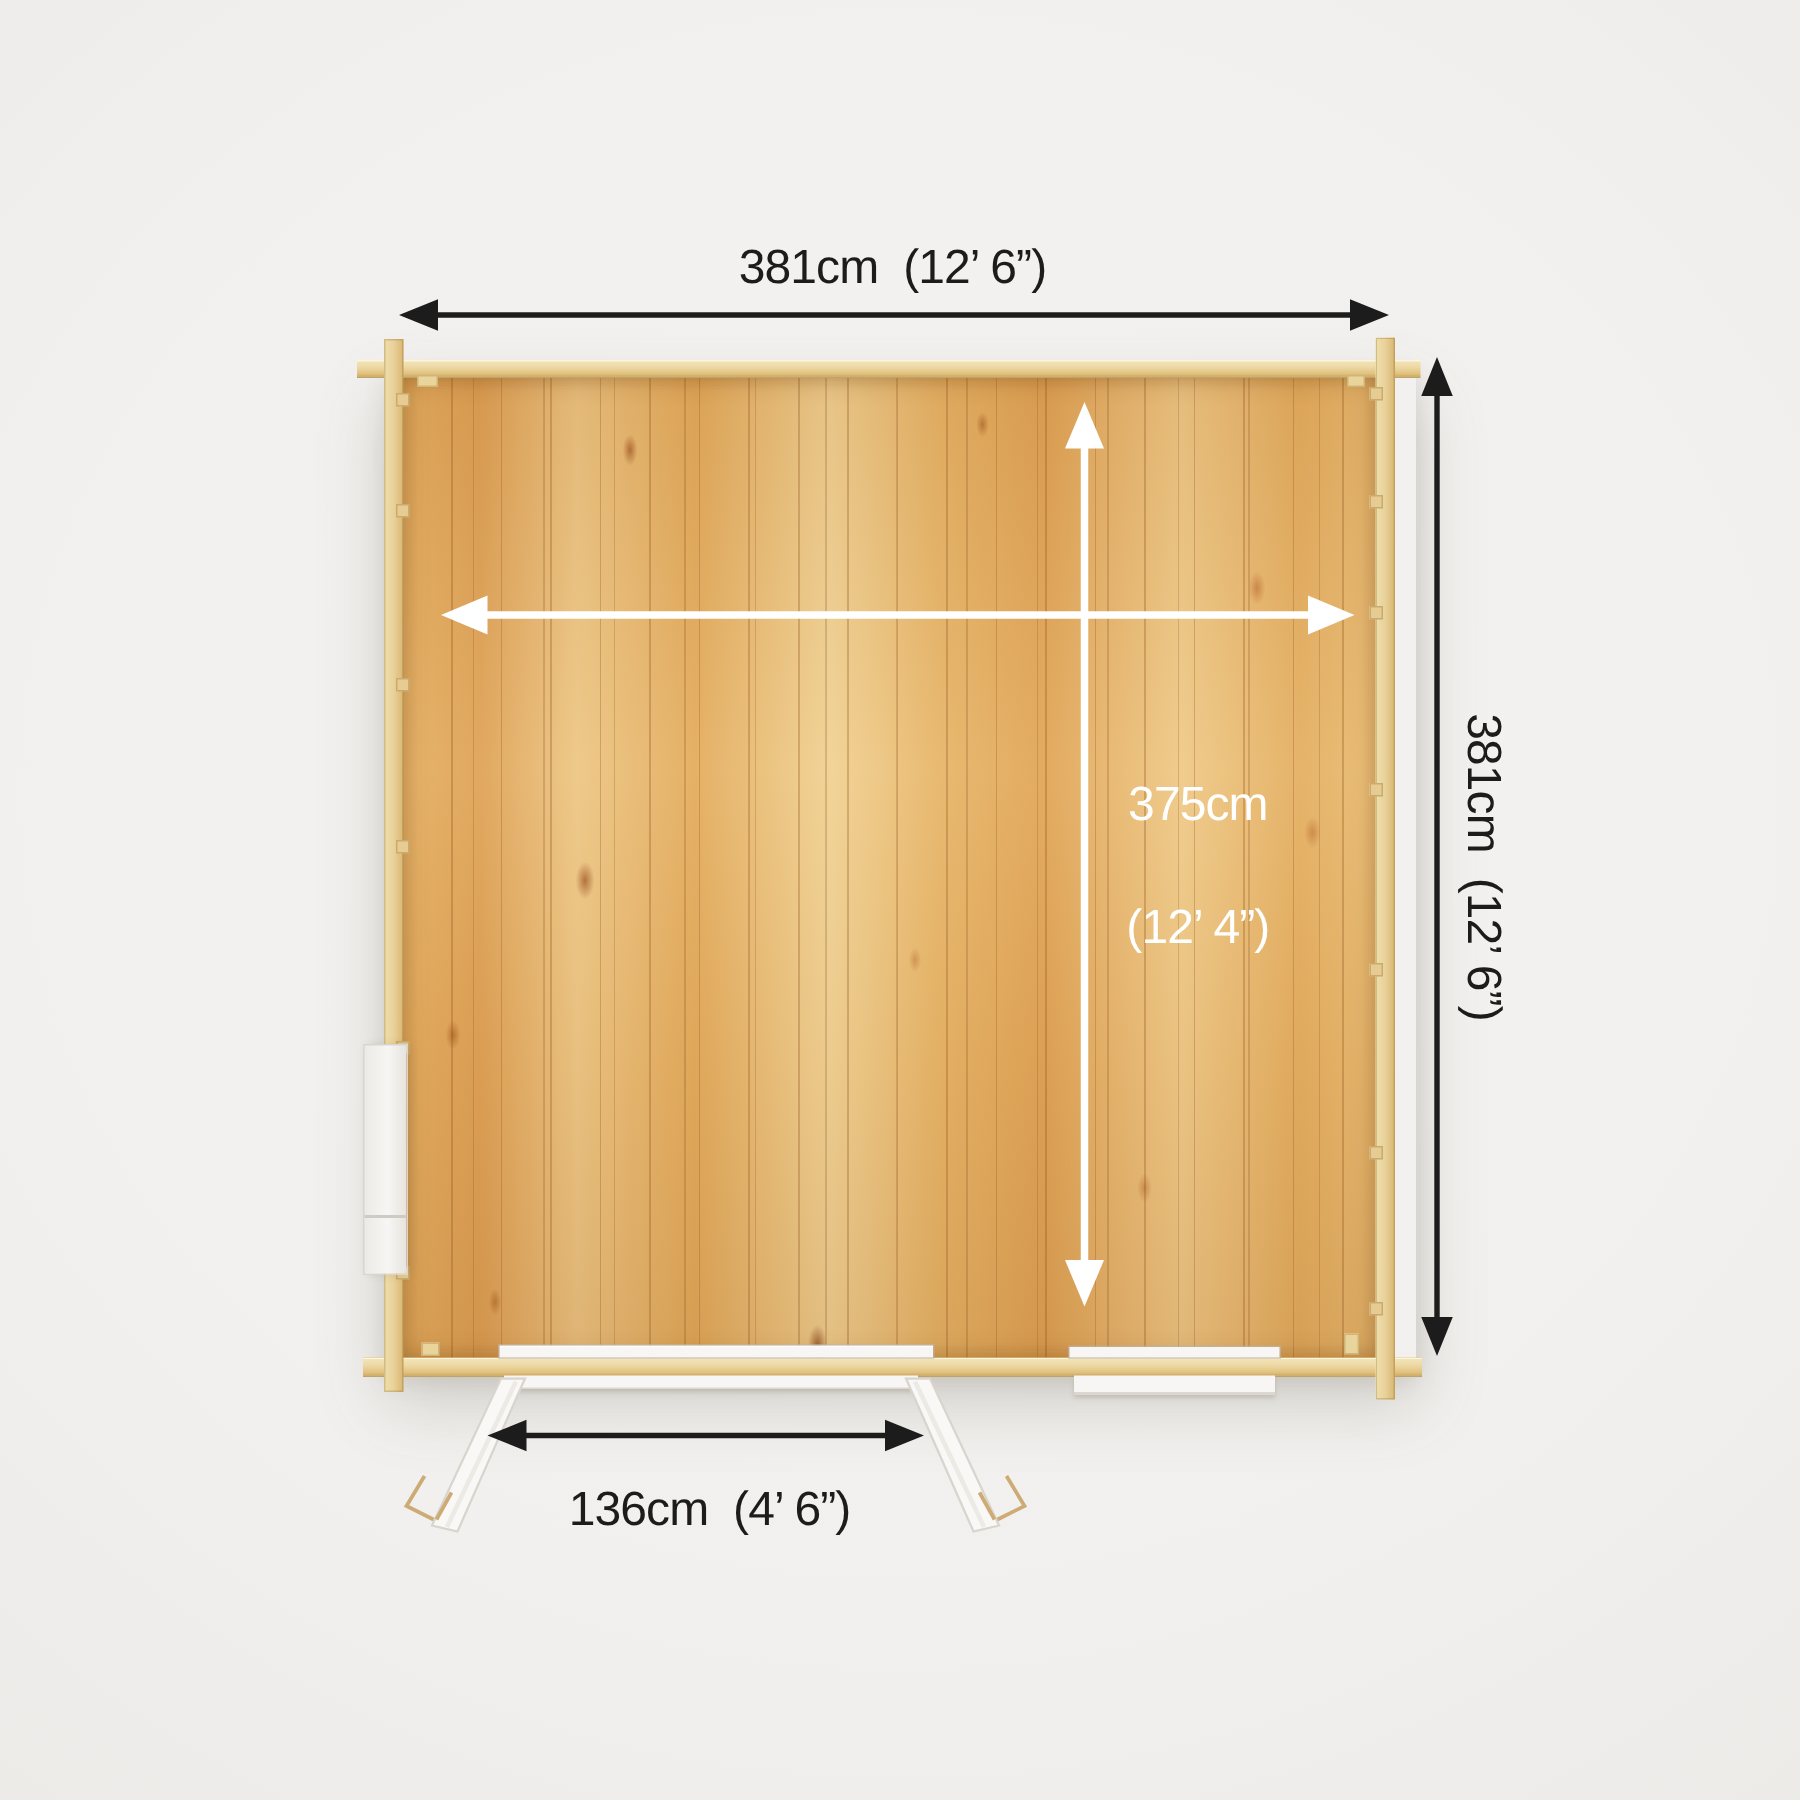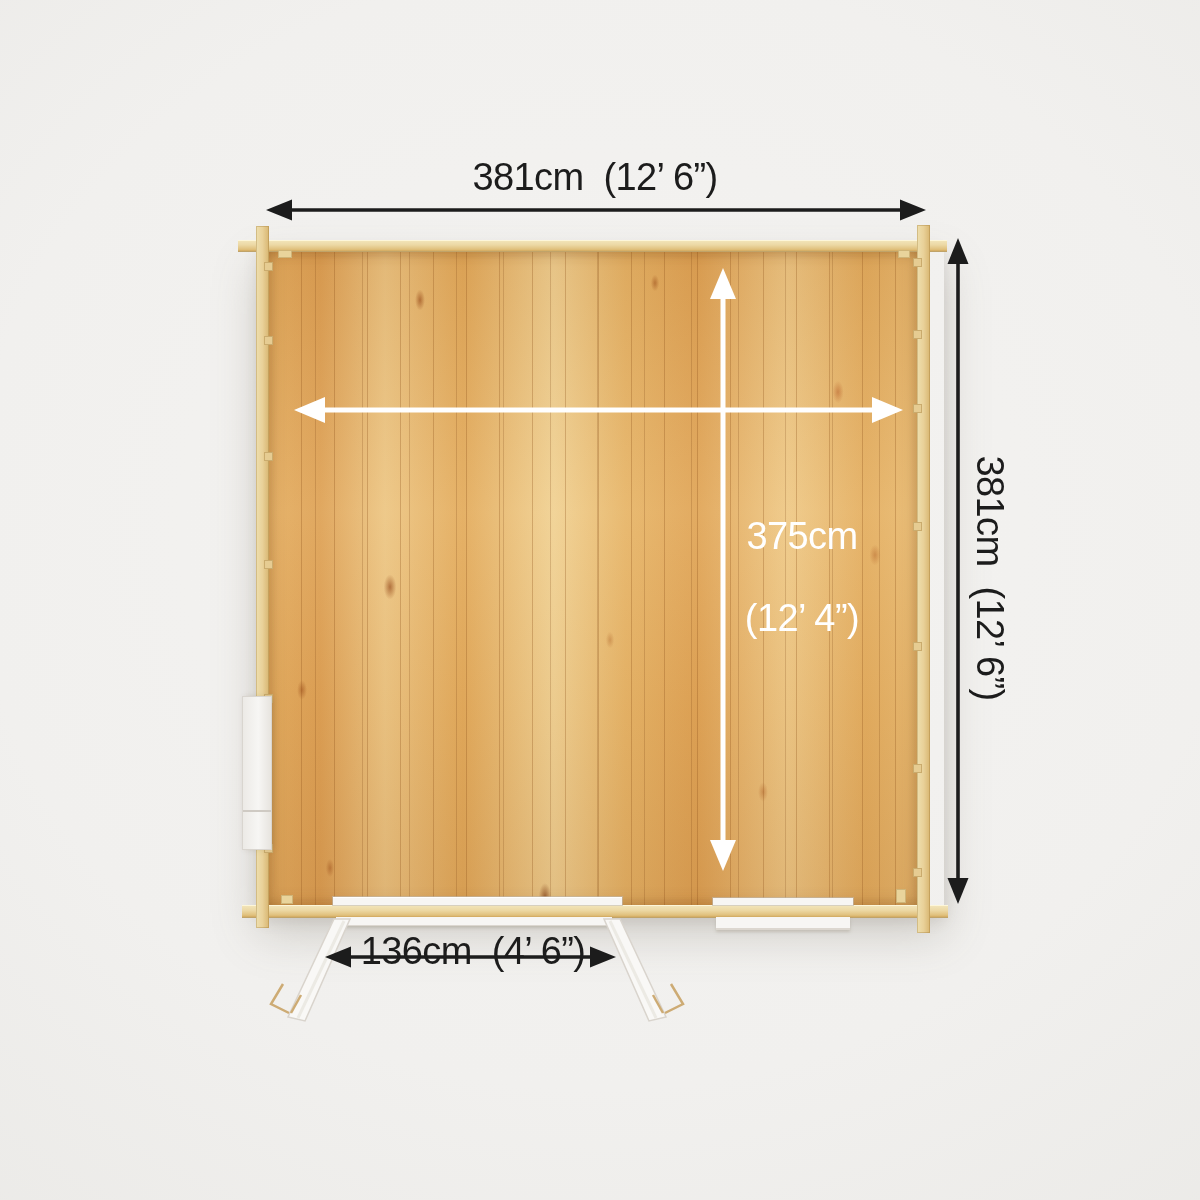--- a/index.html
+++ b/index.html
@@ -76,32 +76,32 @@
   .window-sill{left:716px;top:917px;width:134px;height:13px;box-shadow:0 2px 3px rgba(150,140,120,.35),inset 0 -2px 0 #dcd7d0;}
   svg.overlay{position:absolute;left:0;top:0;width:1200px;height:1200px;pointer-events:none;}
   .line-dark{stroke:var(--dimension-dark);stroke-width:3.6;}
   .head-dark{fill:var(--dimension-dark);}
   .line-light{stroke:var(--dimension-light);stroke-width:5;}
   .head-light{fill:var(--dimension-light);}
   .door-leaf{fill:#f9f8f6;stroke:#d9d4cd;stroke-width:1.5;}
   .door-leaf-inner{stroke:#eceae4;stroke-width:3;}
   .door-hook{stroke:#cdab74;stroke-width:2.5;fill:none;}
   .dim-label{
-    position:absolute;font-size:38px;font-weight:400;line-height:1.15;
+    position:absolute;font-size:32px;font-weight:400;line-height:1.15;
     letter-spacing:-0.6px;color:var(--dimension-dark);white-space:pre;
     transform:translate(-50%,-50%);
   }
   .dim-label.light{color:var(--dimension-light);}
   .dim-label.vertical{writing-mode:vertical-rl;}
   .dim-label.two-line{text-align:center;line-height:41px;}
   #label-top{left:595px;top:178px;}
   #label-internal-w{left:452px;top:378px;}
   #label-internal-d{left:782px;top:577px;text-align:center;}
   #label-right{left:989px;top:578px;}
-  #label-bottom{left:473px;top:952px;}
+  #label-bottom{left:473px;top:1006px;}
 </style>
 </head>
 <body>
 
 <div class="canvas">
 
   <div class="cabin-shadow"></div>
   <div class="floor"></div>
   <div class="beam beam-top"></div>
   <div class="beam beam-bottom"></div>

